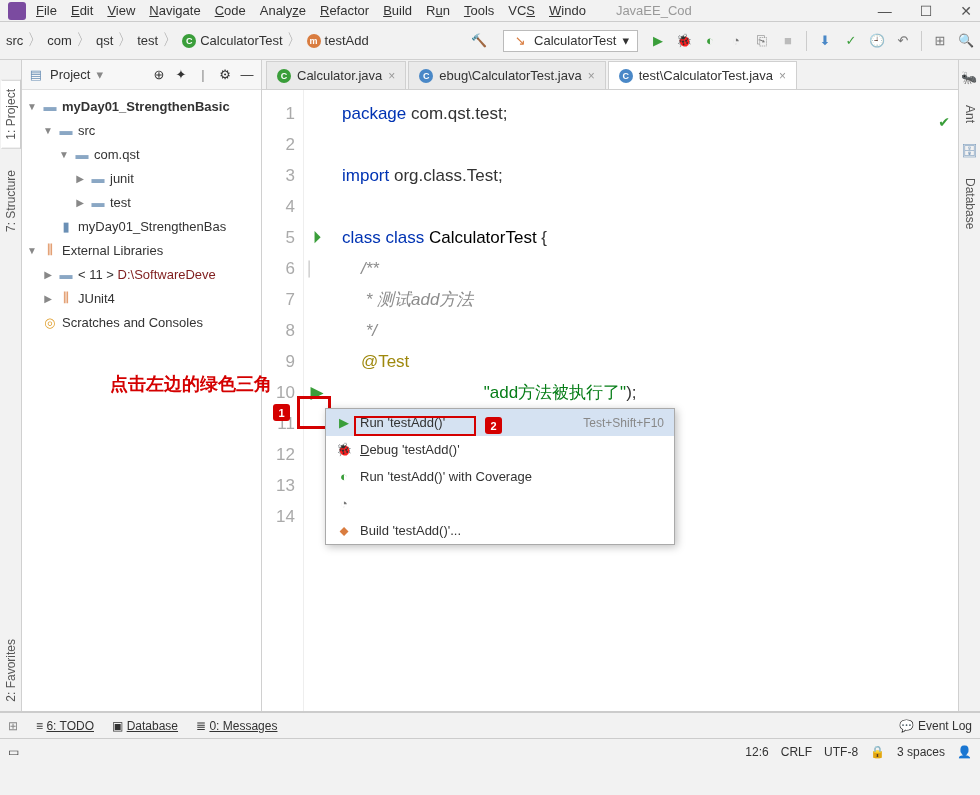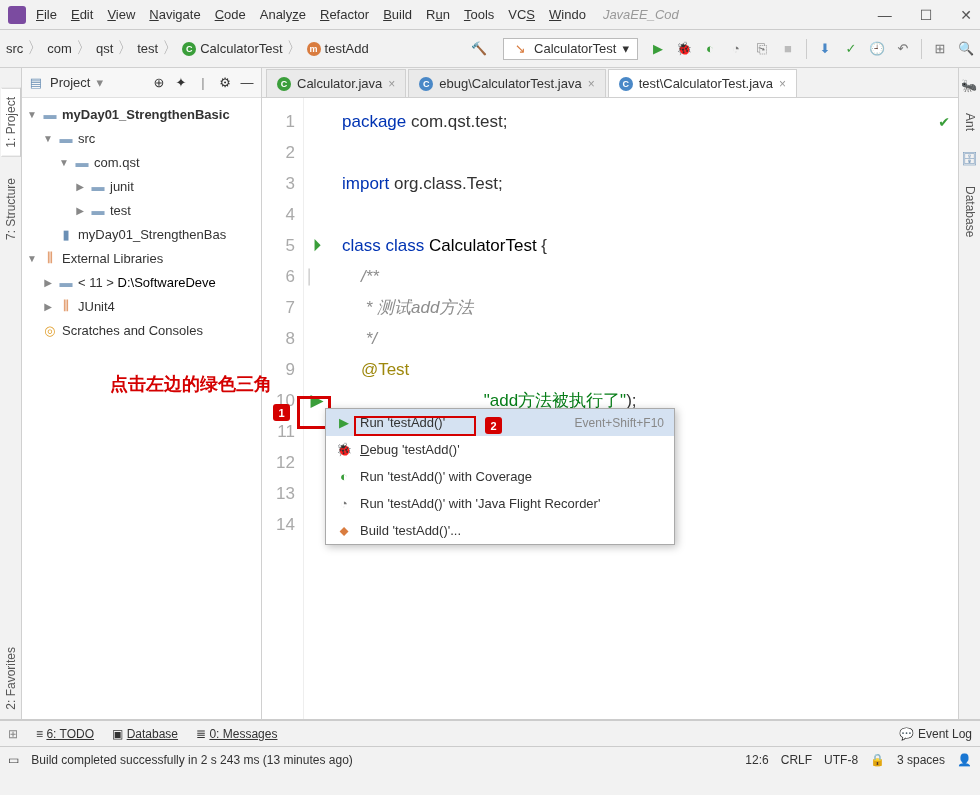--- a/index.html
+++ b/index.html
@@ -1,22 +1,22 @@
 <!DOCTYPE html>
 <html><head>
 <meta charset="utf-8">
 <style>
 * { margin: 0; padding: 0; box-sizing: border-box; font-family: "Segoe UI", Arial, sans-serif; }
 body { width: 980px; height: 795px; background: #f2f2f2; overflow: hidden; font-size: 13px; color: #333; position: relative; }
-.titlebar { height: 30px; display: flex; align-items: center; padding: 0 8px; border-bottom: 1px solid #ccc; background: #f2f2f2; }
+.titlebar { height: 22px; display: flex; align-items: center; padding: 0 8px; border-bottom: 1px solid #ccc; background: #f2f2f2; }
 .titlebar .logo { width: 18px; height: 18px; background: #7b4ba0; border-radius: 3px; margin-right: 10px; }
 .titlebar .menu { display: flex; gap: 14px; }
 .titlebar .menu span { cursor: default; }
 .titlebar .menu span u { text-decoration: underline; }
-.titlebar .app-title { margin-left: 17px; color: #999; font-style: italic; }
+.titlebar .app-title { margin-left: 30px; color: #999; }
 .titlebar .win-controls { margin-left: auto; display: flex; gap: 28px; font-size: 14px; color: #555; }
 .nav-row { height: 38px; display: flex; align-items: center; padding: 0 6px; border-bottom: 1px solid #d0d0d0; background: #f2f2f2; gap: 4px; }
 .breadcrumb { display: flex; align-items: center; gap: 4px; font-size: 13px; }
 .breadcrumb .sep { color: #aaa; font-size: 16px; }
 .nav-row .config-select { margin-left: 12px; border: 1px solid #bbb; padding: 2px 8px; background: #fff; display: flex; align-items: center; gap: 6px; }
 .nav-row .tool-icons { display: flex; align-items: center; gap: 10px; margin-left: 8px; }
 .nav-row .tool-icons .sep-v { width: 1px; height: 20px; background: #ccc; }
 .ico { width: 16px; height: 16px; display: inline-flex; align-items: center; justify-content: center; font-size: 13px; }
 .main { display: flex; height: 652px; background: #fff; border-bottom: 1px solid #ccc; }
 .left-gutter { width: 22px; background: #f2f2f2; border-right: 1px solid #d0d0d0; display: flex; flex-direction: column; align-items: center; padding-top: 20px; gap: 12px; }
@@ -189,21 +189,21 @@
           <span>myDay01_StrengthenBas</span>
         </div>
       <div class="tree-row" style="padding-left:2px">
           <span class="arrow">▼</span>
           <span class="icn" style="color:#d97c3f">⫼</span>
           <span>External Libraries</span>
         </div>
       <div class="tree-row" style="padding-left:18px">
           <span class="arrow">▶</span>
           <span class="icn folder-ico">▬</span>
-          <span><span>&lt; 11 &gt;</span> <span style="color:#000000">D:\SoftwareDeve</span></span>
+          <span><span>&lt; 11 &gt;</span> <span style="color:#7f1d1d">D:\SoftwareDeve</span></span>
         </div>
       <div class="tree-row" style="padding-left:18px">
           <span class="arrow">▶</span>
           <span class="icn" style="color:#d97c3f">⫼</span>
           <span>JUnit4</span>
         </div>
       <div class="tree-row" style="padding-left:2px">
           <span class="arrow"></span>
           <span class="icn" style="color:#e0a030">◎</span>
           <span>Scratches and Consoles</span>
@@ -259,52 +259,50 @@
   <span style="color:#888">⊞</span>
   <span>≡ <u>6: TODO</u></span>
   <span>▣ <u>Database</u></span>
   <span>≣ <u>0: Messages</u></span>
   <span class="spacer"></span>
   <span>💬 <span>Event Log</span></span>
 </div>
 
 <div class="status-bar">
   <span>▭</span>
-  <span>Build completed successfully in 2 s 243 ms (13 minutes ago)</span>
   <span class="spacer"></span>
   <span>12:6</span>
   <span>CRLF</span>
   <span>UTF-8</span>
   <span>🔒</span>
   <span>3 spaces</span>
   <span>👤</span>
 </div>
 
 <div class="annot-text">点击左边的绿色三角</div>
 <div class="red-box-1"></div>
 <span class="badge badge1">1</span>
 <div class="red-box-2"></div>
 <span class="badge badge2">2</span>
 <span class="green-check">✔</span>
 
 <div class="context-menu">
   <div class="item sel">
     <span class="ico play-green">▶</span>
     <span>Run 'testAdd()'</span>
-    <span class="shortcut">Event+Shift+F10</span>
+    <span class="shortcut">Test+Shift+F10</span>
   </div>
   <div class="item">
     <span class="ico bug-green">🐞</span>
     <span><u>D</u>ebug 'testAdd()'</span>
   </div>
   <div class="item">
     <span class="ico" style="color:#3a9e3a">◐</span>
     <span>Run 'testAdd()' with Coverage</span>
   </div>
   <div class="item">
     <span class="ico" style="color:#777">◔</span>
-    <span>Run 'testAdd()' with 'Java Flight Recorder'</span>
   </div>
   <div class="item">
     <span class="ico" style="color:#d97c3f">⬥</span>
     <span>Build 'testAdd()'...</span>
   </div>
 </div>
 
 </body></html>

